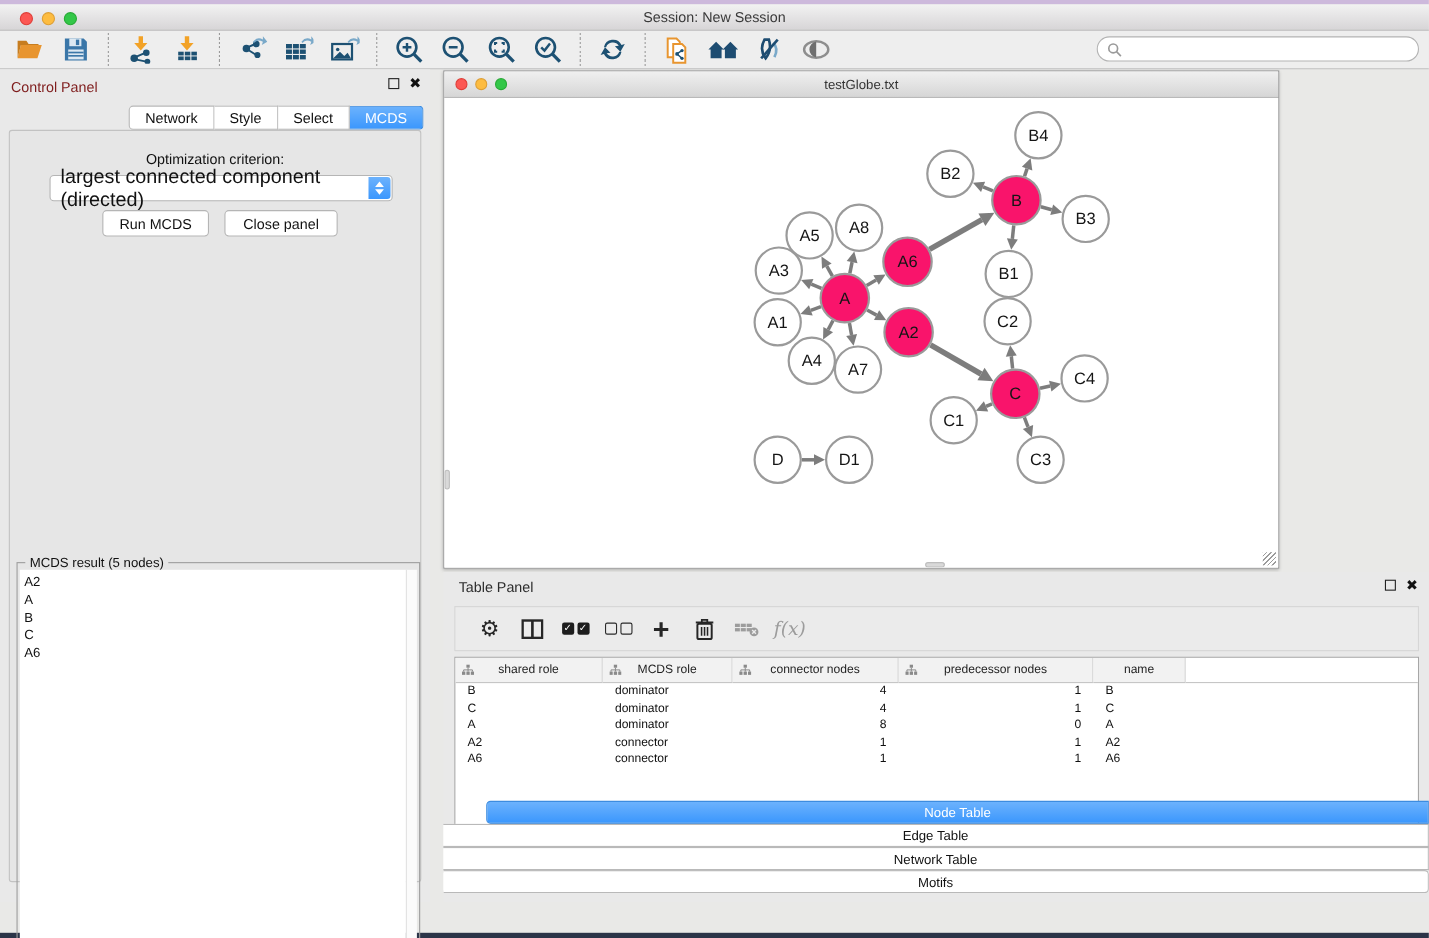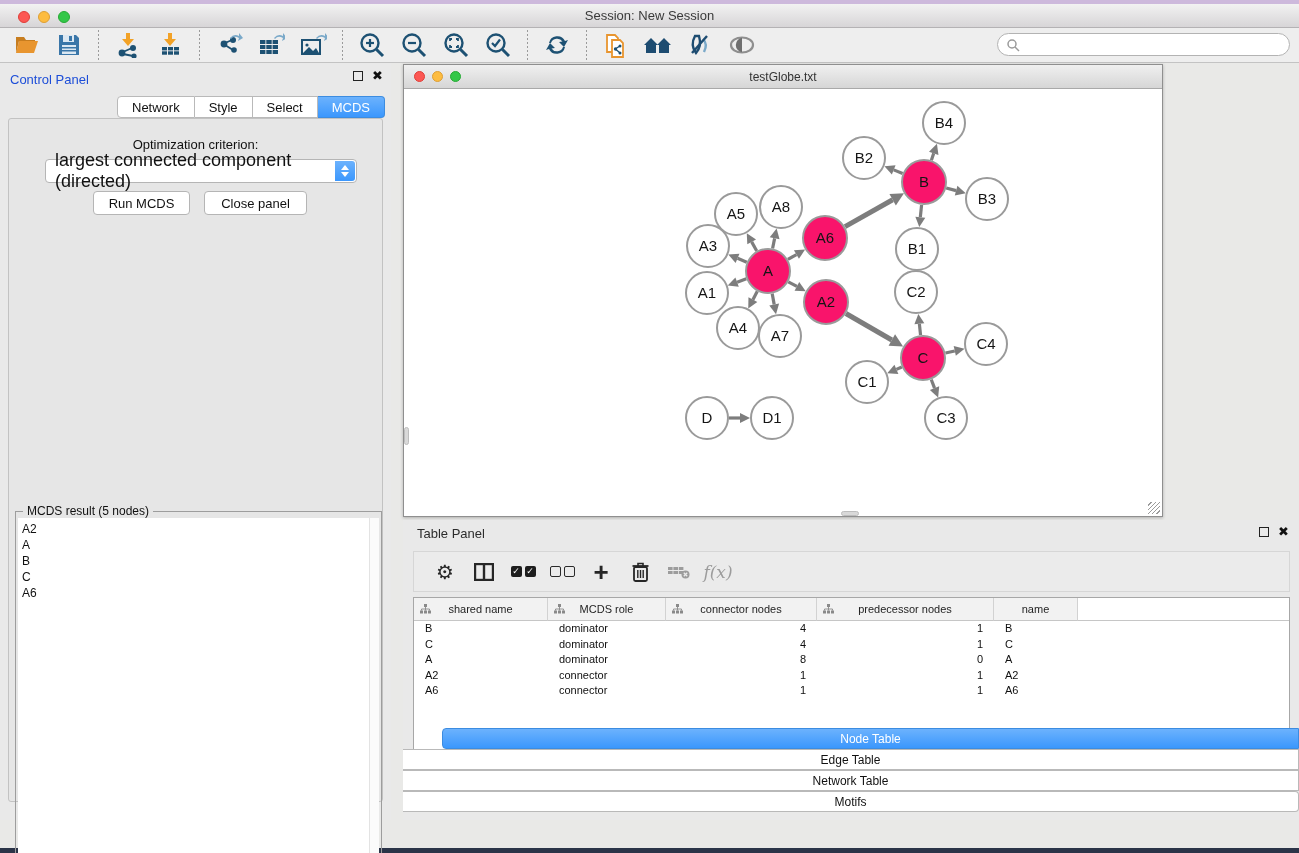--- a/index.html
+++ b/index.html
@@ -30,21 +30,21 @@
   .tb-sep { width:1px; height:30px; margin:0 8px; flex:none;
     background:repeating-linear-gradient(#9a9a9a 0 2px, transparent 2px 4px); }
   .tb-first { margin-left:12px; }
   .search-wrap { position:absolute; right:9px; top:5px; width:293px; height:23px;
     background:#ffffff; border:1px solid #b3b3b3; border-radius:12px;
     display:flex; align-items:center; padding-left:8px; }
   .search-wrap input { border:none; outline:none; flex:1; font-size:12px; background:transparent; }
 
   
   .control-panel { position:absolute; left:0; top:63px; width:391px; height:757px; background:#e9e9e9; }
-  .panel-head { position:absolute; left:10px; top:9px; font-size:13px; color:#1d4ed8; }
+  .panel-head { position:absolute; left:10px; top:9px; font-size:13px; color:#7f1d1d; }
   .panel-icons { position:absolute; right:8px; top:8px; display:flex; gap:9px; align-items:center; }
   .ic-float { width:10px; height:10px; border:1.5px solid #222; }
   .ic-close { font-size:13px; font-weight:bold; color:#111; line-height:10px; }
 
   .seg-tabs { display:flex; }
   .cp-tabs { position:absolute; left:78px; top:33px; }
   .seg-tab { height:22px; background:#ffffff; border:1px solid #b9b9b9; border-left:none;
     display:flex; align-items:center; justify-content:center; font-size:13px; color:#111;
     padding:0 14px; }
   .seg-tab:first-child { border-left:1px solid #b9b9b9; border-radius:4px 0 0 4px;margin-left:39px; }
@@ -503,21 +503,21 @@
         <div class="cell">
           <svg class="hdr-tree" width="11" height="10" viewBox="0 0 11 10">
             <g fill="#8a8a8a">
               <rect x="4" y="0" width="3" height="3"></rect>
               <rect x="0" y="6.5" width="3" height="3"></rect>
               <rect x="4" y="6.5" width="3" height="3"></rect>
               <rect x="8" y="6.5" width="3" height="3"></rect>
             </g>
             <path d="M5.5 3 V5 M1.5 6.5 V5 H9.5 V6.5 M5.5 5 V6.5" stroke="#8a8a8a" stroke-width="0.9" fill="none"></path>
           </svg>
-          <span>shared name</span>
+          <span>shared role</span>
         </div>
         <div class="cell">
           <svg class="hdr-tree" width="11" height="10" viewBox="0 0 11 10">
             <g fill="#8a8a8a">
               <rect x="4" y="0" width="3" height="3"></rect>
               <rect x="0" y="6.5" width="3" height="3"></rect>
               <rect x="4" y="6.5" width="3" height="3"></rect>
               <rect x="8" y="6.5" width="3" height="3"></rect>
             </g>
             <path d="M5.5 3 V5 M1.5 6.5 V5 H9.5 V6.5 M5.5 5 V6.5" stroke="#8a8a8a" stroke-width="0.9" fill="none"></path>

